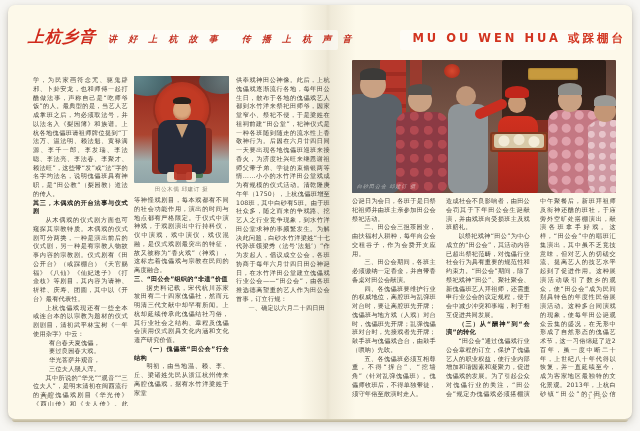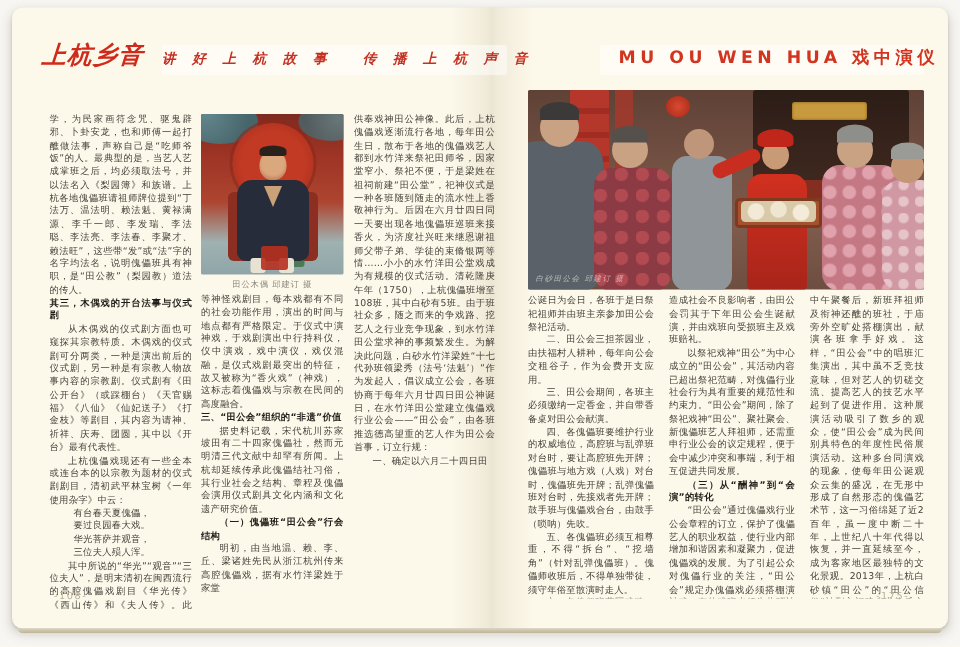--- a/index.html
+++ b/index.html
@@ -79,21 +79,21 @@
 <body>
 
 <div class="spread">
   <div class="gutter"></div>
 </div>
 
 <div class="hdr-band" style="left:108px;top:30px;width:230px;"></div>
 <div class="hdr-band" style="left:400px;top:30px;width:216px;"></div>
 <div class="logo">上杭乡音</div>
 <div class="slogan">讲 好 上 杭 故 事　 传 播 上 杭 声 音</div>
-<div class="right-title">MU OU WEN HUA 戏中演仪</div>
+<div class="right-title">MU OU WEN HUA 或踩棚台</div>
 
 <div class="col" style="left:33px;top:76px;width:95px;height:330px;">
   <p class="cont">学，为民家画符念咒、驱鬼辟邪、卜卦安龙，也和师傅一起打醮做法事，声称自己是“吃师爷饭”的人。最典型的是，当艺人艺成掌班之后，均必须取法号，并以法名入《梨园簿》和族谱。上杭各地傀儡班请祖师牌位提到“丁法万、温法明、赖法魁、黄禄满源、李千一郎、李发瑞、李法聪、李法亮、李法春、李聚才、赖法旺”，这些带“发”或“法”字的名字均法名，说明傀儡班具有神职，是“田公教”（梨园教）道法的传人。</p>
   <p class="head">其三，木偶戏的开台法事与仪式剧</p>
   <p class="para">从木偶戏的仪式剧方面也可窥探其宗教特质。木偶戏的仪式剧可分两类，一种是演出前后的仪式剧，另一种是有宗教人物故事内容的宗教剧。仪式剧有《田公开台》（或踩棚台）《天官赐福》《八仙》《仙妃送子》《打金枝》等剧目，其内容为请神、祈祥、庆寿、团圆，其中以《开台》最有代表性。</p>
   <p class="para">上杭傀儡戏现还有一些全本或连台本的以宗教为题材的仪式剧剧目，清初武平林宝树《一年使用杂字》中云：</p>
   <p class="verse">有台春天夏傀儡，</p>
   <p class="verse">要过良园春大戏。</p>
   <p class="verse">华光菩萨并观音，</p>
   <p class="verse">三位夫人殒人浑。</p>

